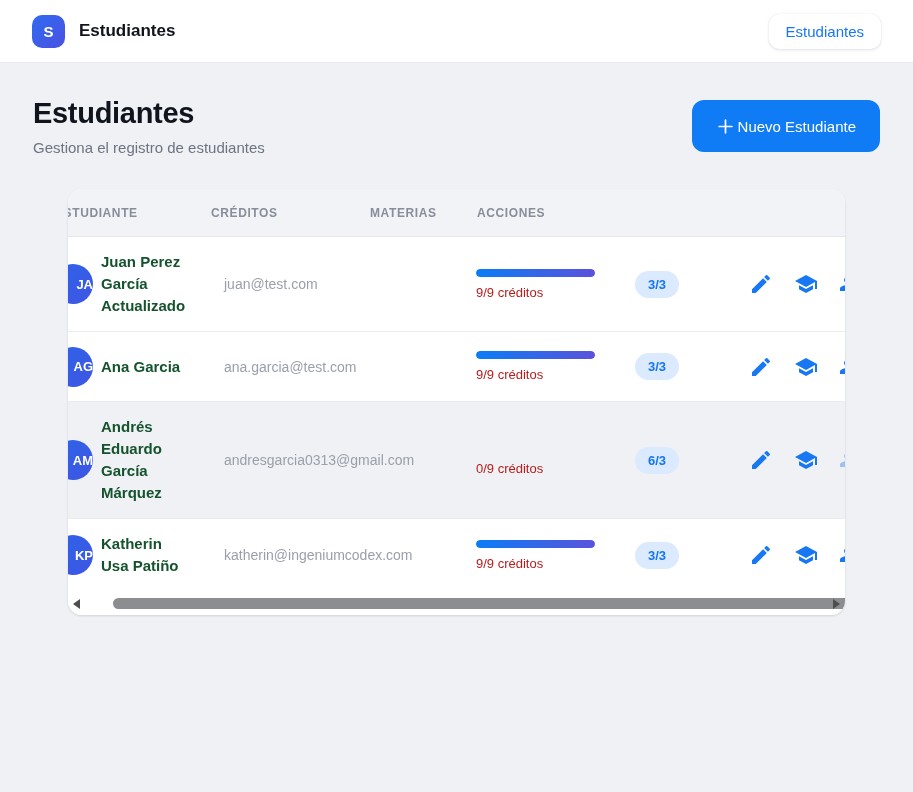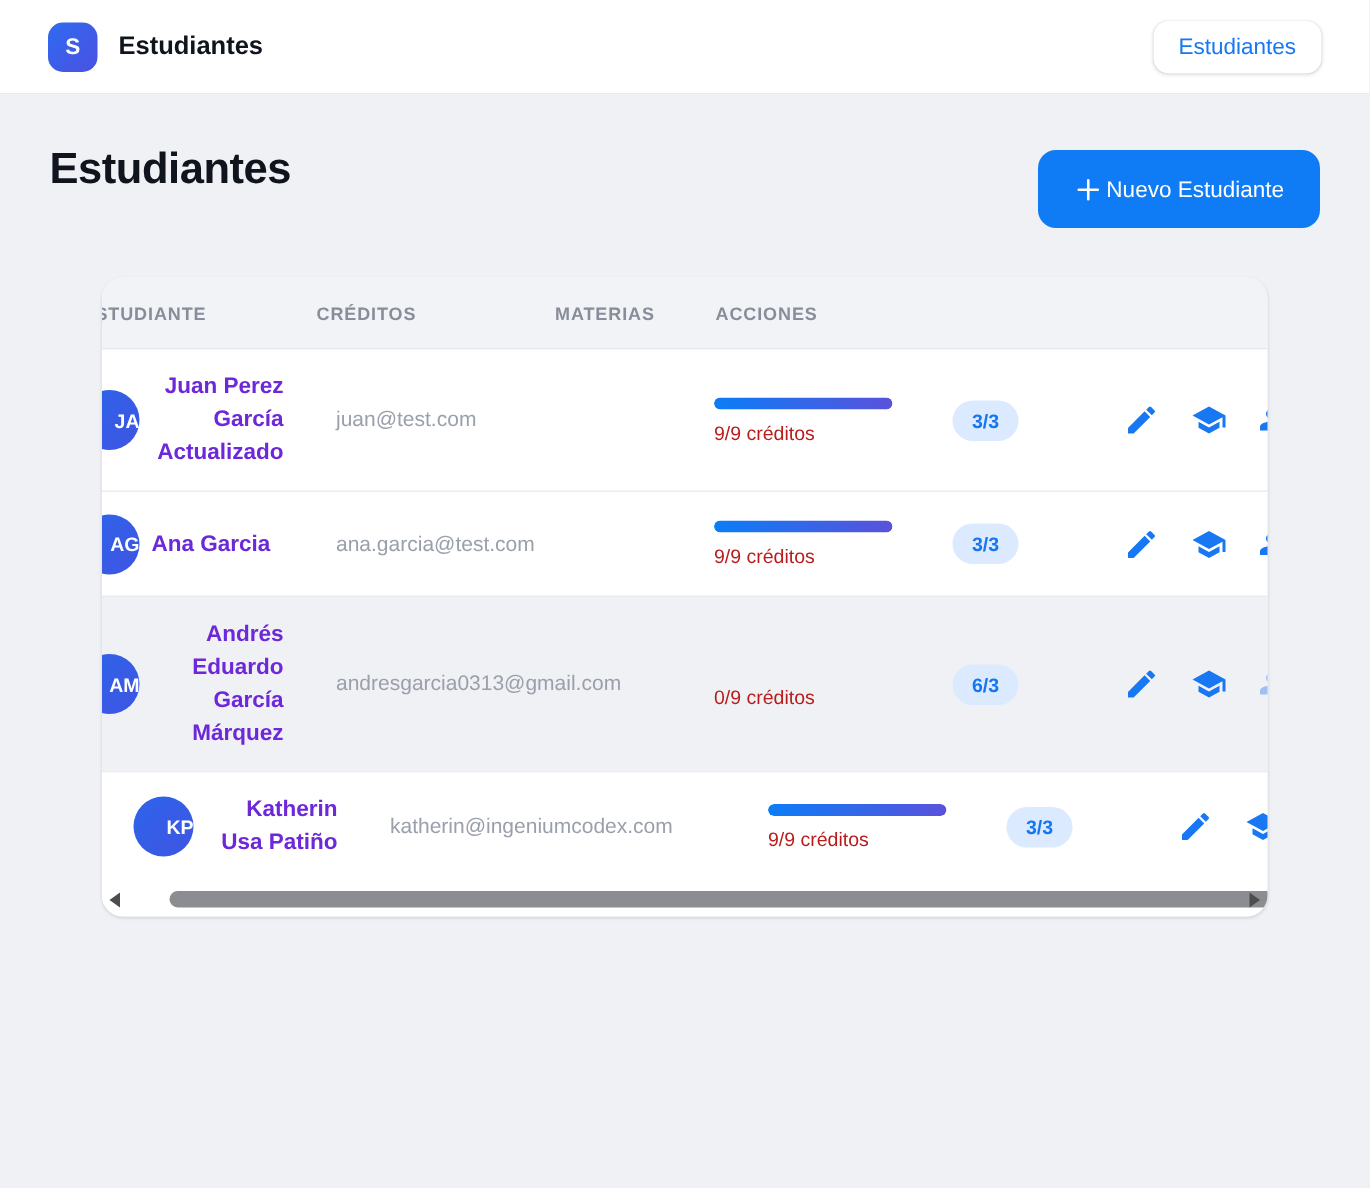--- a/index.html
+++ b/index.html
@@ -59,32 +59,32 @@
   .c-credits  { flex:0 0 159px; }
   .c-materias { flex:0 0 105px; }
   .c-actions  { flex:1 1 auto; }
   .hcell.c-student { margin-left:-13px; }   
   .hcell.c-actions { padding-left:2px; }
 
   .trow {
     display:flex; align-items:center; min-height:70px;
     padding:14px 0; border-bottom:1px solid #eaecef; background:#fff;
   }
-  .trow:last-child { border-bottom:none;padding-left:36px; }
+  .trow:last-child { border-bottom:none; }
   .trow.highlight { background:#f0f1f4; }
 
   .cell-student { display:flex; align-items:center; gap:8px; }
   .avatar {
     width:40px; height:40px; border-radius:50%; flex:0 0 40px;
     margin-left:-15px;                        
     background:linear-gradient(135deg,#2e64ea,#3e55e2);
     color:#fff; font-size:13px; font-weight:600;
     display:flex; align-items:center; justify-content:flex-end;
   }
-  .sname { font-size:15px; font-weight:600; color:#6d28d9; line-height:22px; max-width:88px;text-align:right; }
+  .sname { font-size:15px; font-weight:600; color:#14532d; line-height:22px; max-width:88px; }
   .email { font-size:14px; color:#9aa0ab; }
 
   .credits-bar { width:119px; height:8px; border-radius:4px; overflow:hidden; }
   .credits-fill { height:100%; border-radius:4px; background:linear-gradient(90deg,#0b7df6,#5a52db); }
   .credits-label { font-size:13px; color:#b91c1c; margin-top:8px; }
 
   .badge {
     display:inline-block; background:#dbeafe; color:#1576f0;
     font-size:13px; font-weight:700; border-radius:999px; padding:6px 13px;
   }
@@ -116,20 +116,21 @@
     <span class="nav-title">Estudiantes</span>
   </div>
   <div class="nav-pill">Estudiantes</div>
 </header>
 
 <main class="content">
 
   <div class="page-head">
     <div>
       <h1 class="page-title">Estudiantes</h1>
+      <p class="page-sub">Gestiona el registro de estudiantes</p>
     </div>
     <button class="btn-new">
       <svg width="19" height="19" viewBox="0 0 24 24" fill="none" stroke="#ffffff" stroke-width="2.2" stroke-linecap="round">
           <path d="M12 4v16M4 12h16"></path>
         </svg>
       <span>Nuevo Estudiante</span>
     </button>
   </div>
 
   <div class="card">

